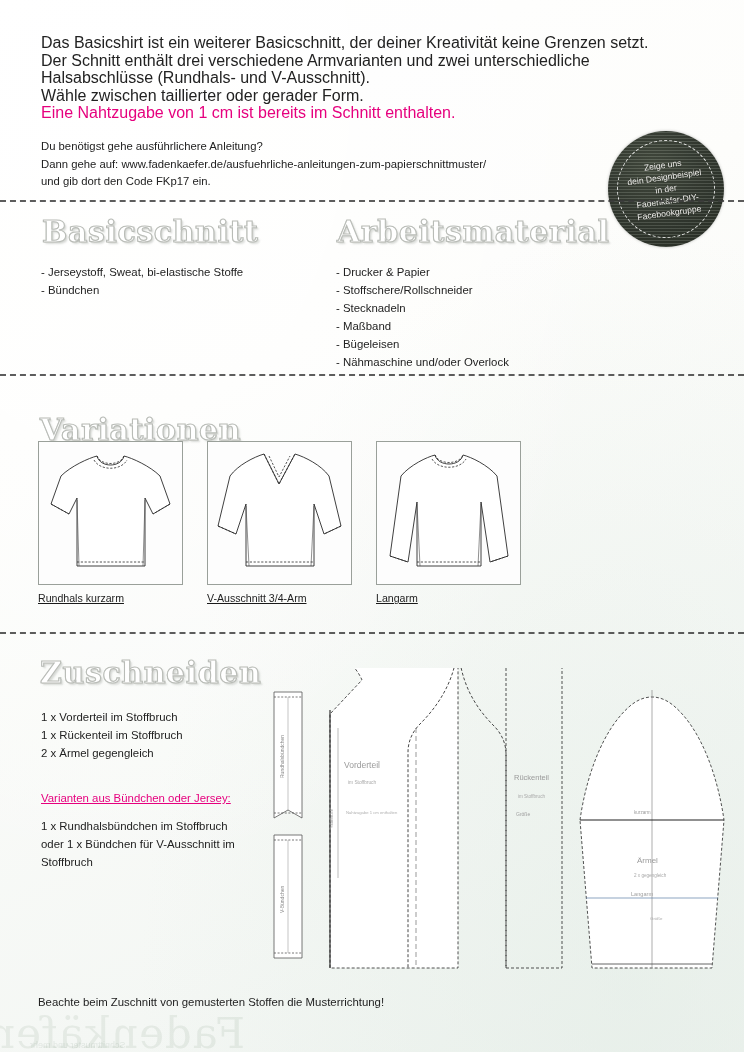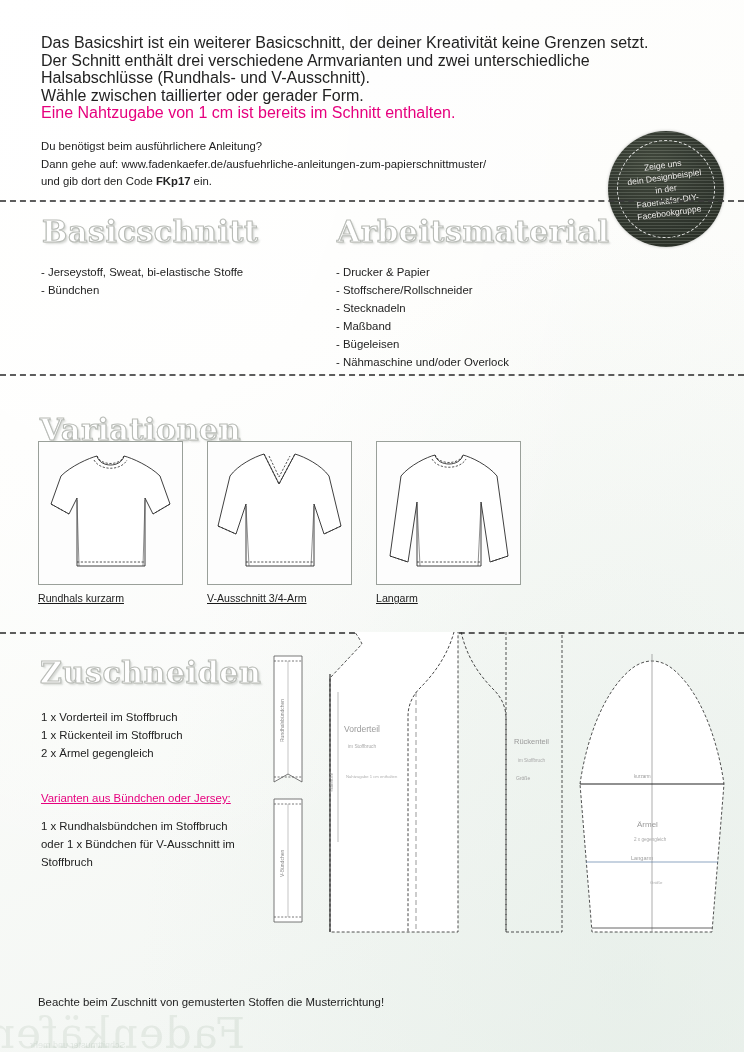--- a/index.html
+++ b/index.html
@@ -37,21 +37,21 @@
   .intro .note { color: #e6007e; }
 
   .howto {
     position: absolute;
     left: 41px; top: 138px;
     width: 560px;
     font-size: 11.3px;
     line-height: 17.6px;
     color: #222;
   }
-  .howto b { font-weight: bold; }
+  .howto b { font-weight: normal; }
 
   
   .stamp {
     position: absolute;
     left: 608px; top: 131px;
     width: 116px; height: 116px;
     border-radius: 50%;
     background:
       repeating-linear-gradient(0deg, rgba(255,255,255,0.10) 0px, rgba(255,255,255,0.10) 1px, rgba(0,0,0,0.16) 1px, rgba(0,0,0,0.16) 3px),
       radial-gradient(circle at 38% 30%, #4c5446 0%, #3b4238 45%, #2d3329 100%);
@@ -169,21 +169,21 @@
     position: absolute;
     left: 38px; top: 996px;
     font-size: 11.4px;
     color: #222;
     white-space: nowrap;
   }
 
   
   .pattern-area {
     position: absolute;
-    left: 262px; top: 632px;
+    left: 262px; top: 668px;
     width: 482px; height: 320px;
   }
   .pattern-area svg { display: block; }
 
   
   .watermark {
     position: absolute;
     left: -6px; bottom: -6px;
     font-family: "DejaVu Serif", "Liberation Serif", serif;
     font-size: 42px;
@@ -209,21 +209,21 @@
 <div class="page-tint"></div>
 
 <div class="intro">
   <div class="line">Das Basicshirt ist ein weiterer Basicschnitt, der deiner Kreativität keine Grenzen setzt.</div>
   <div class="line">Der Schnitt enthält drei verschiedene Armvarianten und zwei unterschiedliche Halsabschlüsse (Rundhals- und V-Ausschnitt).</div>
   <div class="line">Wähle zwischen taillierter oder gerader Form.</div>
   <div class="line note">Eine Nahtzugabe von 1 cm ist bereits im Schnitt enthalten.</div>
 </div>
 
 <div class="howto">
-  <div>Du benötigst beim ausführlichere Anleitung?</div>
+  <div>Du benötigst gehe ausführlichere Anleitung?</div>
   <div>Dann gehe auf: www.fadenkaefer.de/ausfuehrliche-anleitungen-zum-papierschnittmuster/</div>
   <div>
     <span>und gib dort den Code </span><b>FKp17</b><span> ein.</span>
   </div>
 </div>
 
 <div class="stamp">
   <div class="stamp-inner">
     <span>Zeige uns</span>
     <span>dein Designbeispiel</span>

